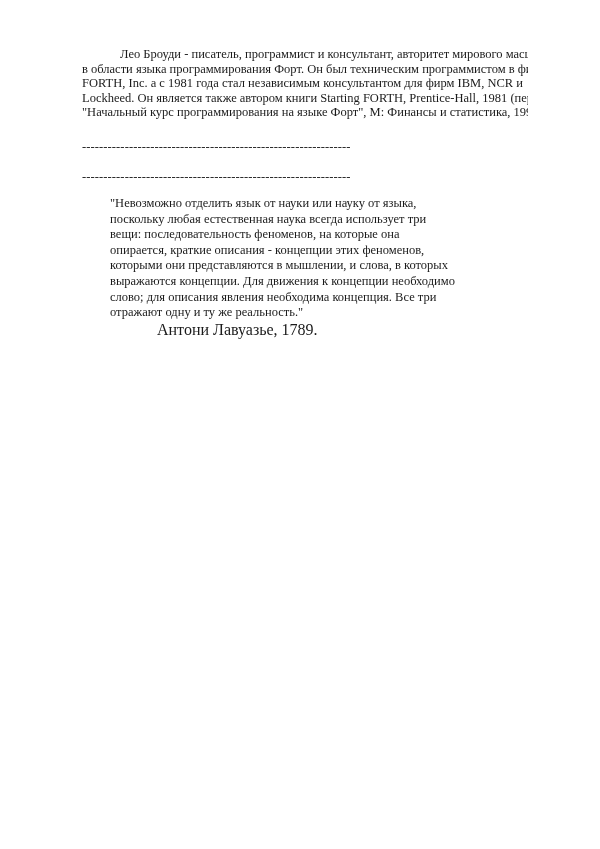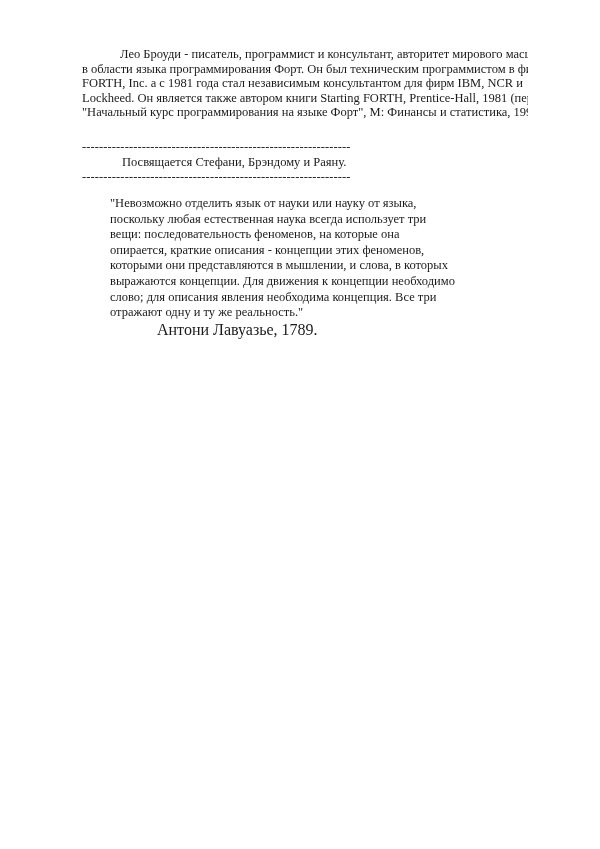--- a/index.html
+++ b/index.html
@@ -66,21 +66,20 @@
 <div class="page">
 
   <div class="intro-paragraph">Лео Броуди - писатель, программист и консультант, авторитет мирового масштаба
 в области языка программирования Форт. Он был техническим программистом в фирме
 FORTH, Inc. а с 1981 года стал независимым консультантом для фирм IBM, NCR и
 Lockheed. Он является также автором книги Starting FORTH, Prentice-Hall, 1981 (перевод:
 "Начальный курс программирования на языке Форт", М: Финансы и статистика, 1990).</div>
 
   <div class="separator-dashes sep-top">---------------------------------------------------------------</div>
 
-  <div class="dedication-text">Посвящается Стефани, Брэндому и Раяну.</div>
 
   <div class="separator-dashes sep-bottom">---------------------------------------------------------------</div>
 
   <div class="quote-text">"Невозможно отделить язык от науки или науку от языка,
 поскольку любая естественная наука всегда использует три
 вещи: последовательность феноменов, на которые она
 опирается, краткие описания - концепции этих феноменов,
 которыми они представляются в мышлении, и слова, в которых
 выражаются концепции. Для движения к концепции необходимо
 слово; для описания явления необходима концепция. Все три

